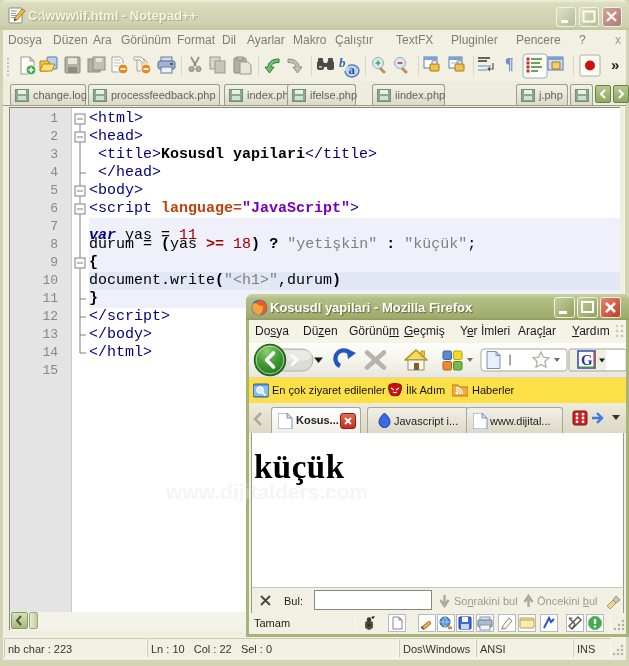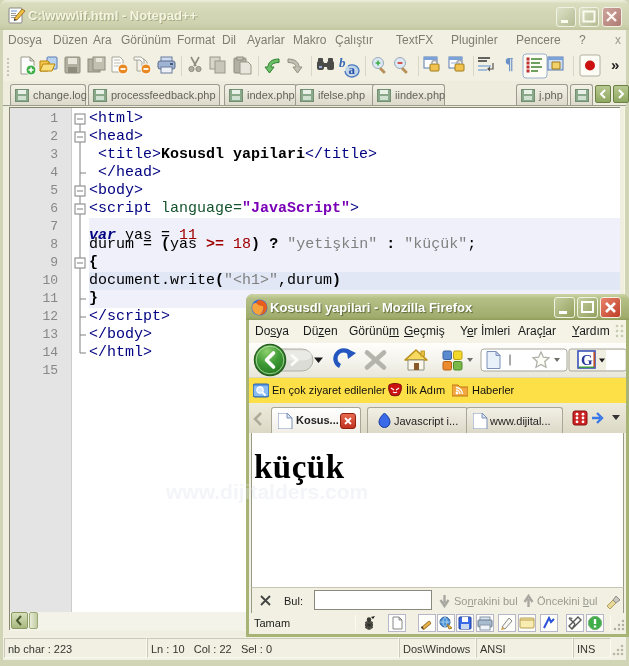--- a/index.html
+++ b/index.html
@@ -35,21 +35,21 @@
 #tab-active .dsk { top:6px; }
 
 
 #editor { left:9px; top:107px; width:611px; height:523px; background:#ffffff; border-left:1px solid #88866f; border-top:1px solid #88866f; }
 #gutter { position:absolute; left:0; top:0; width:62px; height:505px; background:#e4e4e4; border-right:1px solid #cccccc;}
 #foldcol { position:absolute; left:63px; top:0; width:16px; height:505px; background:#ffffff; }
 #jszone { position:absolute; left:79px; top:110px; width:531px; height:90px; background:#f0f0fa; }
 #curline { position:absolute; left:79px; top:164px; width:531px; height:18px; background:#e2e7f5; }
 .lnum { position:absolute; left:0px; color:#888888; font-family:"Liberation Mono",monospace; font-size:13px; width:48px; text-align:right; height:18px; line-height:18px;}
 .cline { position:absolute; left:79px; font-family:"Liberation Mono",monospace; font-size:15px; line-height:18px; height:18px; white-space:pre; color:#000; }
-.tg { color:#000080; } .at { color:#14532d; } .pu { color:#7a00b8; font-weight:bold; }
+.tg { color:#000080; } .at { color:#c2410c;font-weight:bold; } .pu { color:#7a00b8; font-weight:bold; }
 .nu { color:#a00000; } .st { color:#808080; } .bo { font-weight:bold; }
 .kw { color:#000080; font-weight:bold; font-style:italic; }
 .rb { color:#a00000; font-weight:bold; }
 #hscroll { position:absolute; left:0; top:504px; width:610px; height:19px; background:#f4f3ea; }
 
 
 #npp-status { left:3px; top:636px; width:623px; height:24px; background:#f1f0e2; font-size:11px; color:#35352f;}
 #npp-status .pan { position:absolute; top:2px; height:20px; border:1px solid; border-color:#cbc9b8 #fbfaf0 #fbfaf0 #cbc9b8; padding:4px 3px 0 3px; white-space:pre;}
 #npp-bottom { left:0px; top:660px; width:629px; height:6px; background:#d2d4b6; }
 
@@ -296,21 +296,21 @@
         <span class="lbl">processfeedback.php</span>
       </div>
     <div class="ntab" style="left:221px;width:73px">
         <svg class="dsk" viewBox="0 0 14 13">
           <rect width="14" height="13" rx="2" fill="#8aa88a" stroke="#5a785a"></rect>
           <rect x="3" y="1" width="8" height="4" fill="#e8f0e8"></rect>
           <rect x="3" y="7" width="8" height="4" fill="#d0e0d0"></rect>
         </svg>
         <span class="lbl">index.php</span>
       </div>
-    <div class="ntab" style="left:292px;width:82px">
+    <div class="ntab" style="left:284px;width:69px">
         <svg class="dsk" viewBox="0 0 14 13">
           <rect width="14" height="13" rx="2" fill="#8aa88a" stroke="#5a785a"></rect>
           <rect x="3" y="1" width="8" height="4" fill="#e8f0e8"></rect>
           <rect x="3" y="7" width="8" height="4" fill="#d0e0d0"></rect>
         </svg>
         <span class="lbl">ifelse.php</span>
       </div>
     <div class="ntab" style="left:369px;width:73px">
         <svg class="dsk" viewBox="0 0 14 13">
           <rect width="14" height="13" rx="2" fill="#8aa88a" stroke="#5a785a"></rect>

